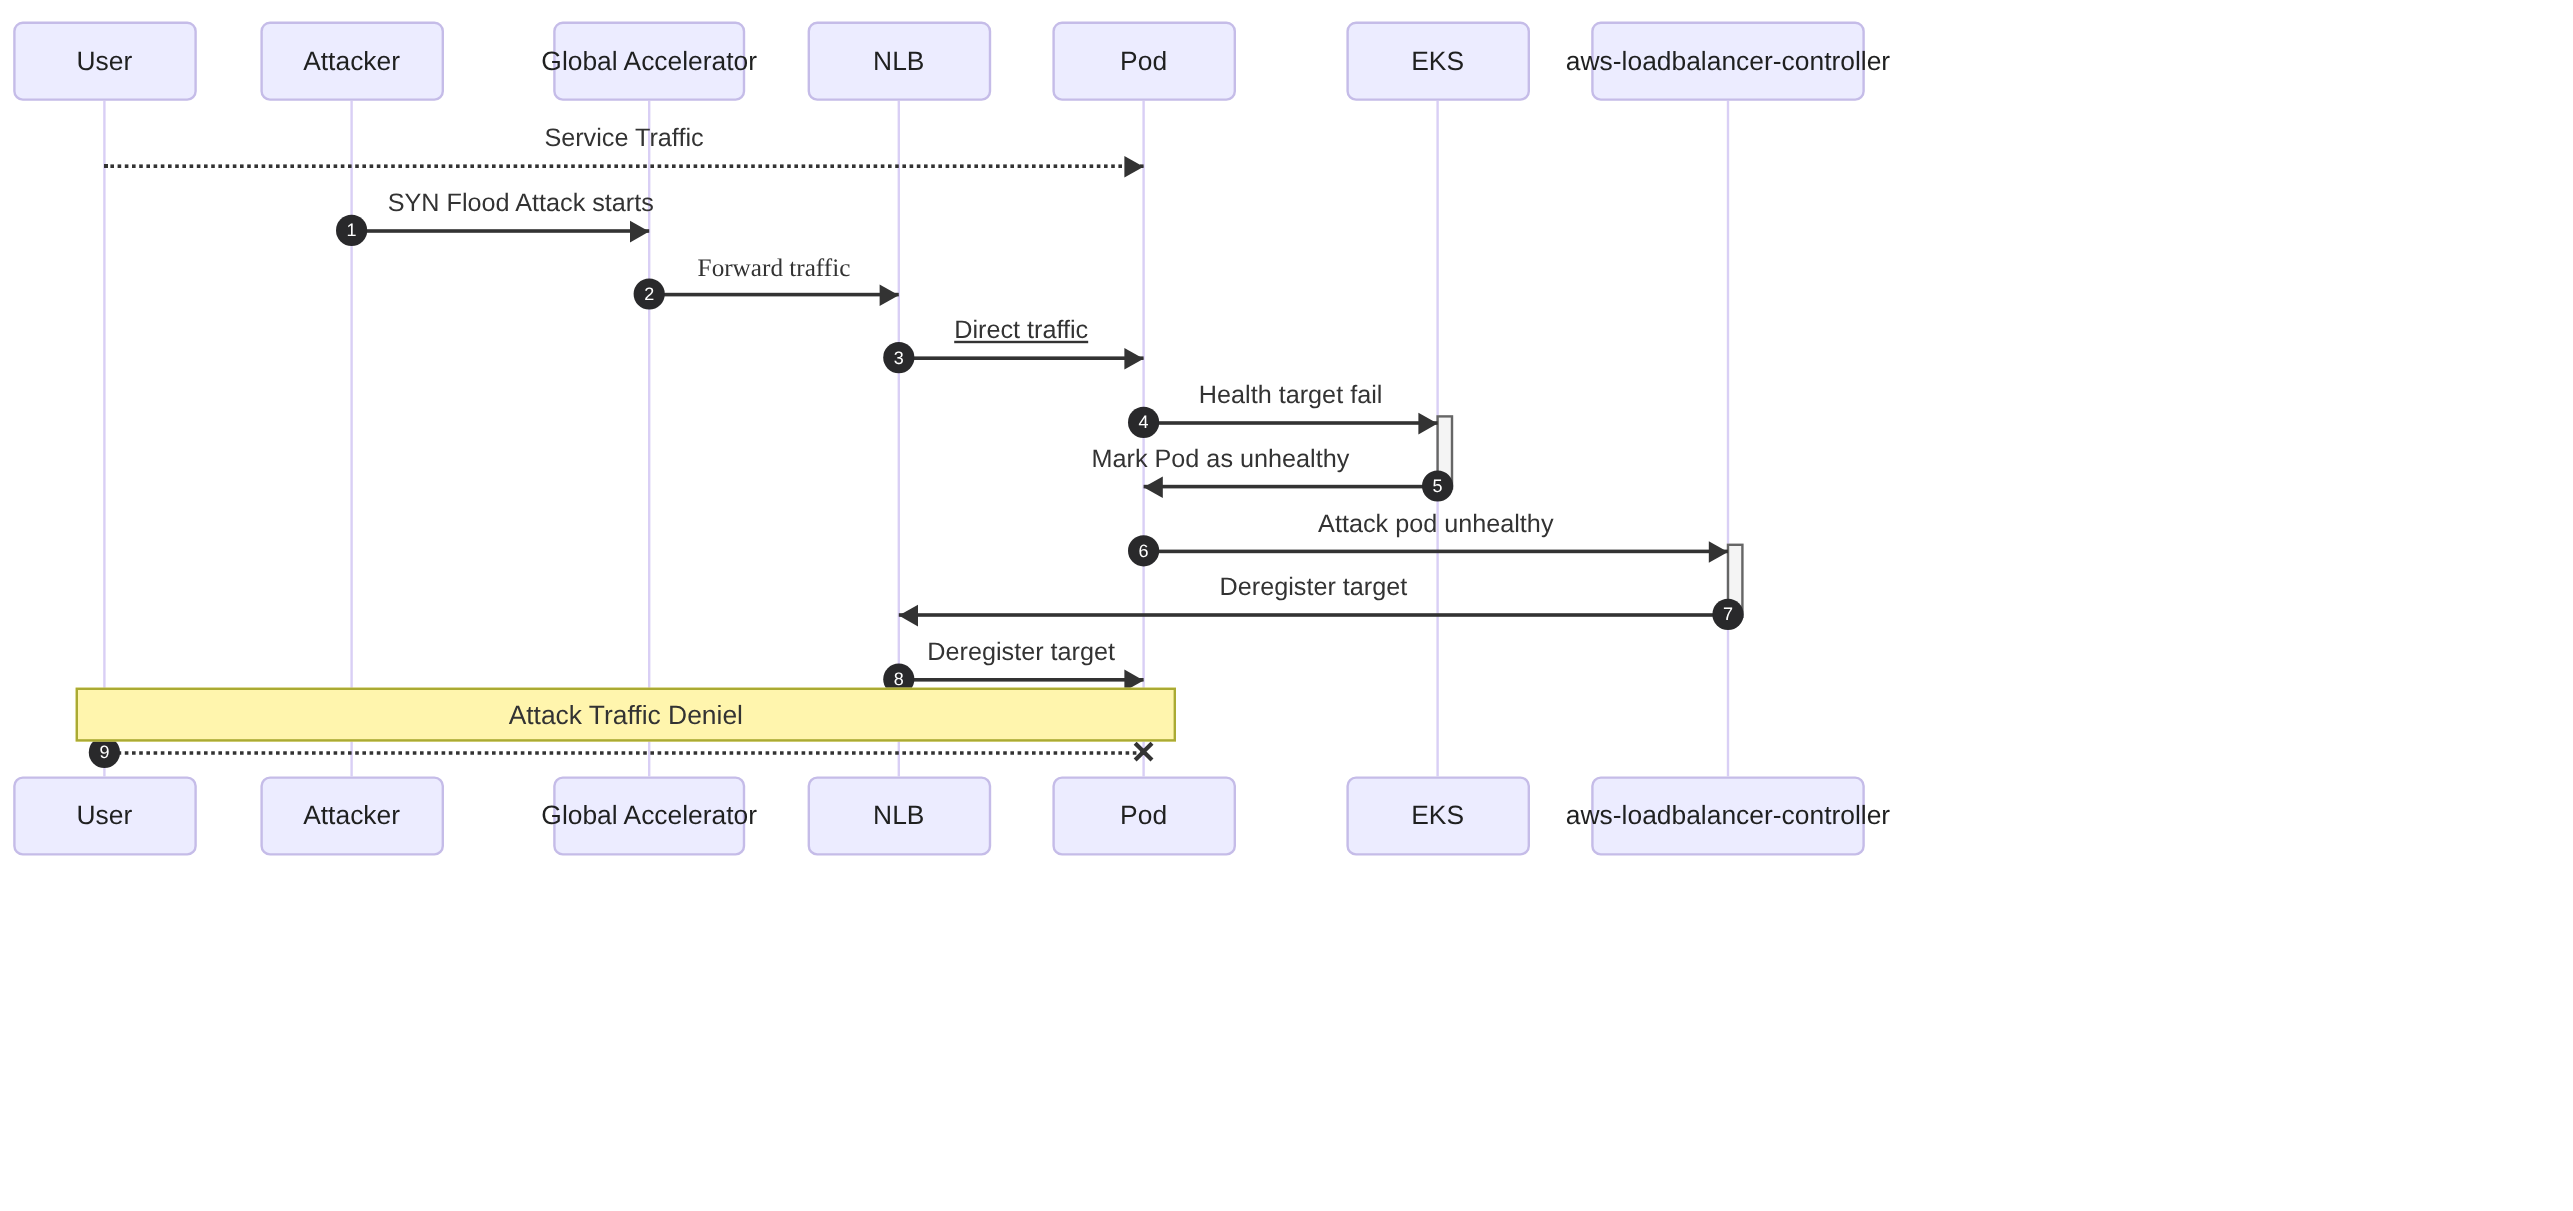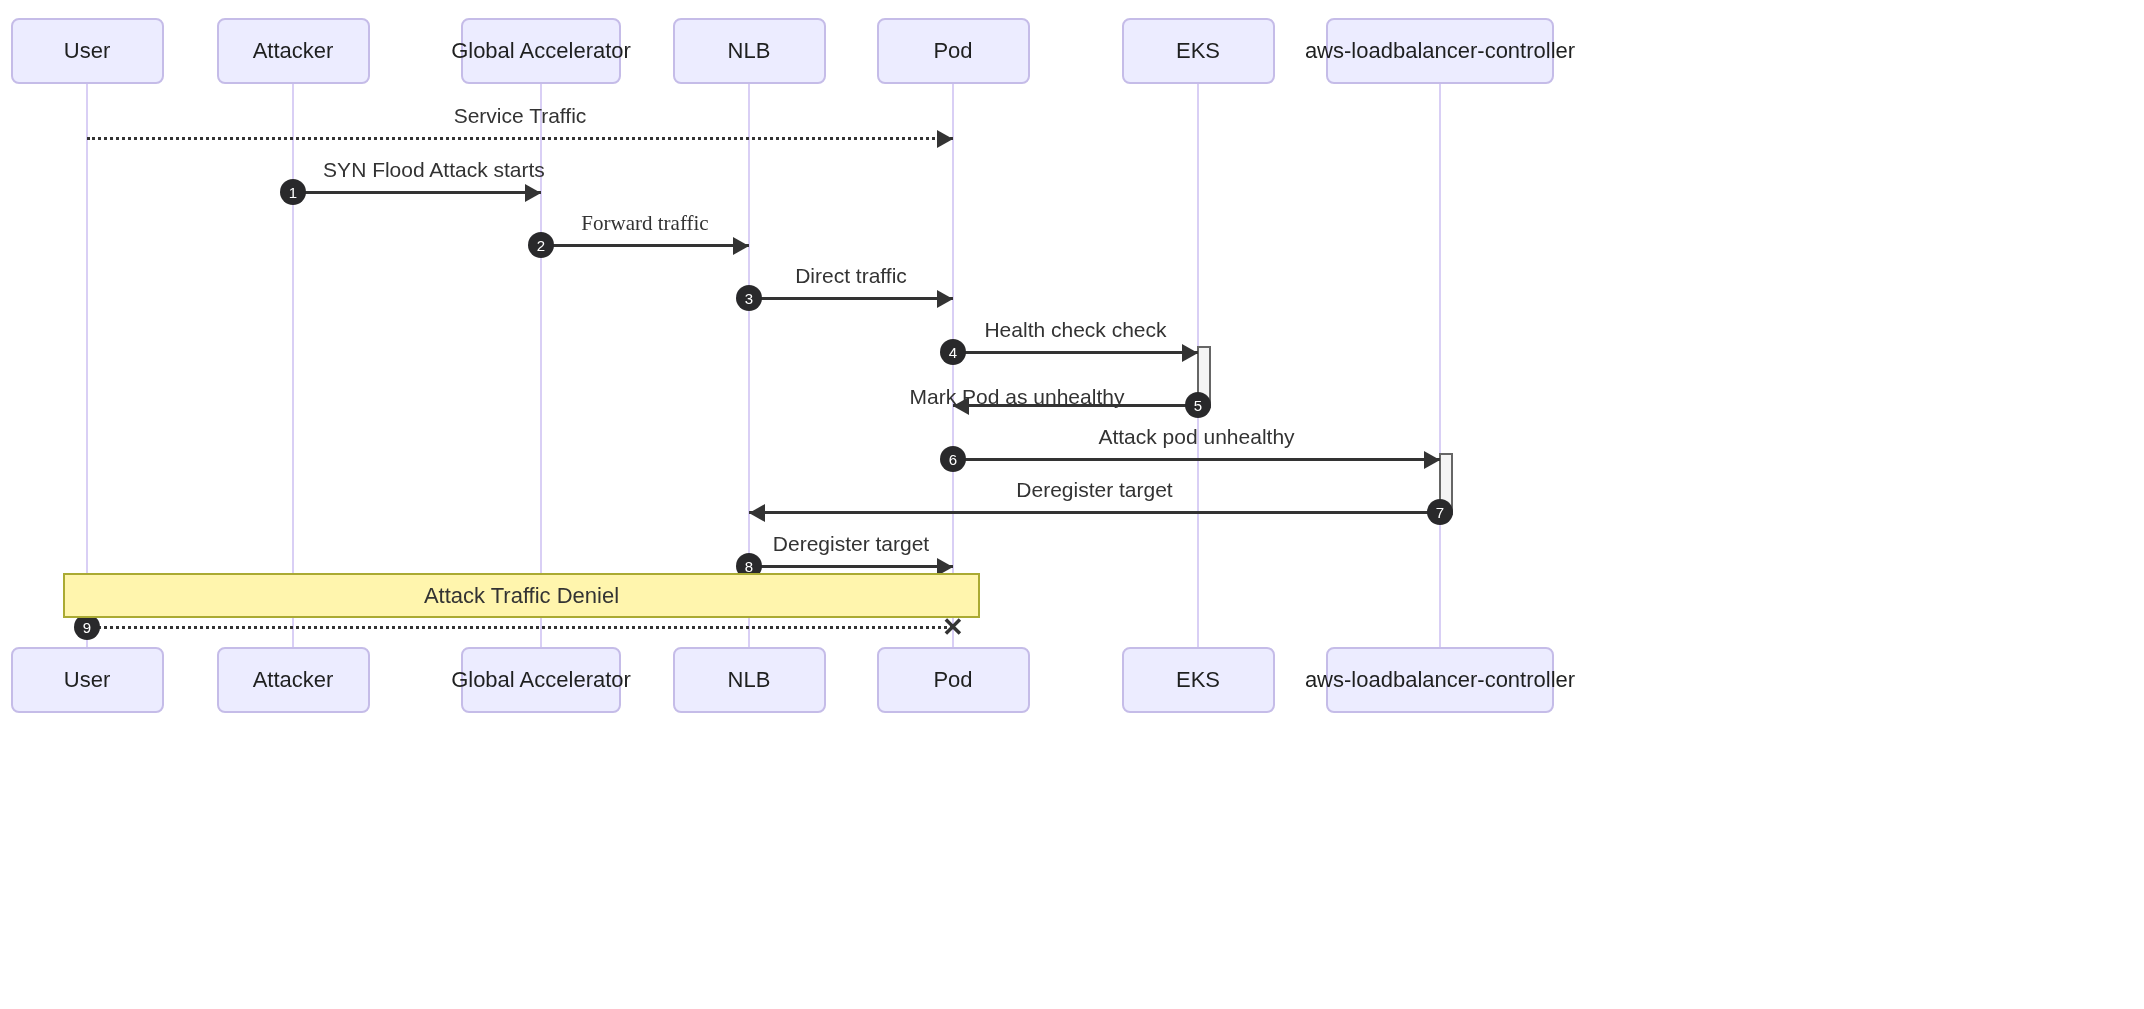--- a/index.html
+++ b/index.html
@@ -140,29 +140,29 @@
       <div class="msg-line" style="left: 293px; width: 248px; top: 191px;"></div>
       <div class="arrowhead right" style="top: 184px; left: 525px;"></div>
       <div class="msg-label" style="left: 434px; top: 158px;">SYN Flood Attack starts</div>
       <div class="seq-num" style="left: 293px; top: 192px;">1</div>
       <div class="msg-line" style="left: 541px; width: 208px; top: 244px;"></div>
       <div class="arrowhead right" style="top: 237px; left: 733px;"></div>
       <div class="msg-label" style="left: 645px; top: 211px; font-family: Liberation Serif, serif;">Forward traffic</div>
       <div class="seq-num" style="left: 541px; top: 245px;">2</div>
       <div class="msg-line" style="left: 749px; width: 204px; top: 297px;"></div>
       <div class="arrowhead right" style="top: 290px; left: 937px;"></div>
-      <div class="msg-label" style="left: 851px; top: 264px;">Direct traffic</div>
+      <div class="msg-label" style="left: 851px; top: 264px; text-decoration: underline;">Direct traffic</div>
       <div class="seq-num" style="left: 749px; top: 298px;">3</div>
       <div class="msg-line" style="left: 953px; width: 245px; top: 351px;"></div>
       <div class="arrowhead right" style="top: 344px; left: 1182px;"></div>
-      <div class="msg-label" style="left: 1075.5px; top: 318px;">Health check check</div>
+      <div class="msg-label" style="left: 1075.5px; top: 318px;">Health target fail</div>
       <div class="seq-num" style="left: 953px; top: 352px;">4</div>
       <div class="msg-line" style="left: 953px; width: 245px; top: 404px;"></div>
       <div class="arrowhead left" style="top: 397px; left: 953px;"></div>
-      <div class="msg-label" style="left: 1017px; top: 371px; margin-top: 14px;">Mark Pod as unhealthy</div>
+      <div class="msg-label" style="left: 1017px; top: 371px;">Mark Pod as unhealthy</div>
       <div class="seq-num" style="left: 1198px; top: 405px;">5</div>
       <div class="msg-line" style="left: 953px; width: 487px; top: 458px;"></div>
       <div class="arrowhead right" style="top: 451px; left: 1424px;"></div>
       <div class="msg-label" style="left: 1196.5px; top: 425px;">Attack pod unhealthy</div>
       <div class="seq-num" style="left: 953px; top: 459px;">6</div>
       <div class="msg-line" style="left: 749px; width: 691px; top: 511px;"></div>
       <div class="arrowhead left" style="top: 504px; left: 749px;"></div>
       <div class="msg-label" style="left: 1094.5px; top: 478px;">Deregister target</div>
       <div class="seq-num" style="left: 1440px; top: 512px;">7</div>
       <div class="msg-line" style="left: 749px; width: 204px; top: 565px;"></div>

